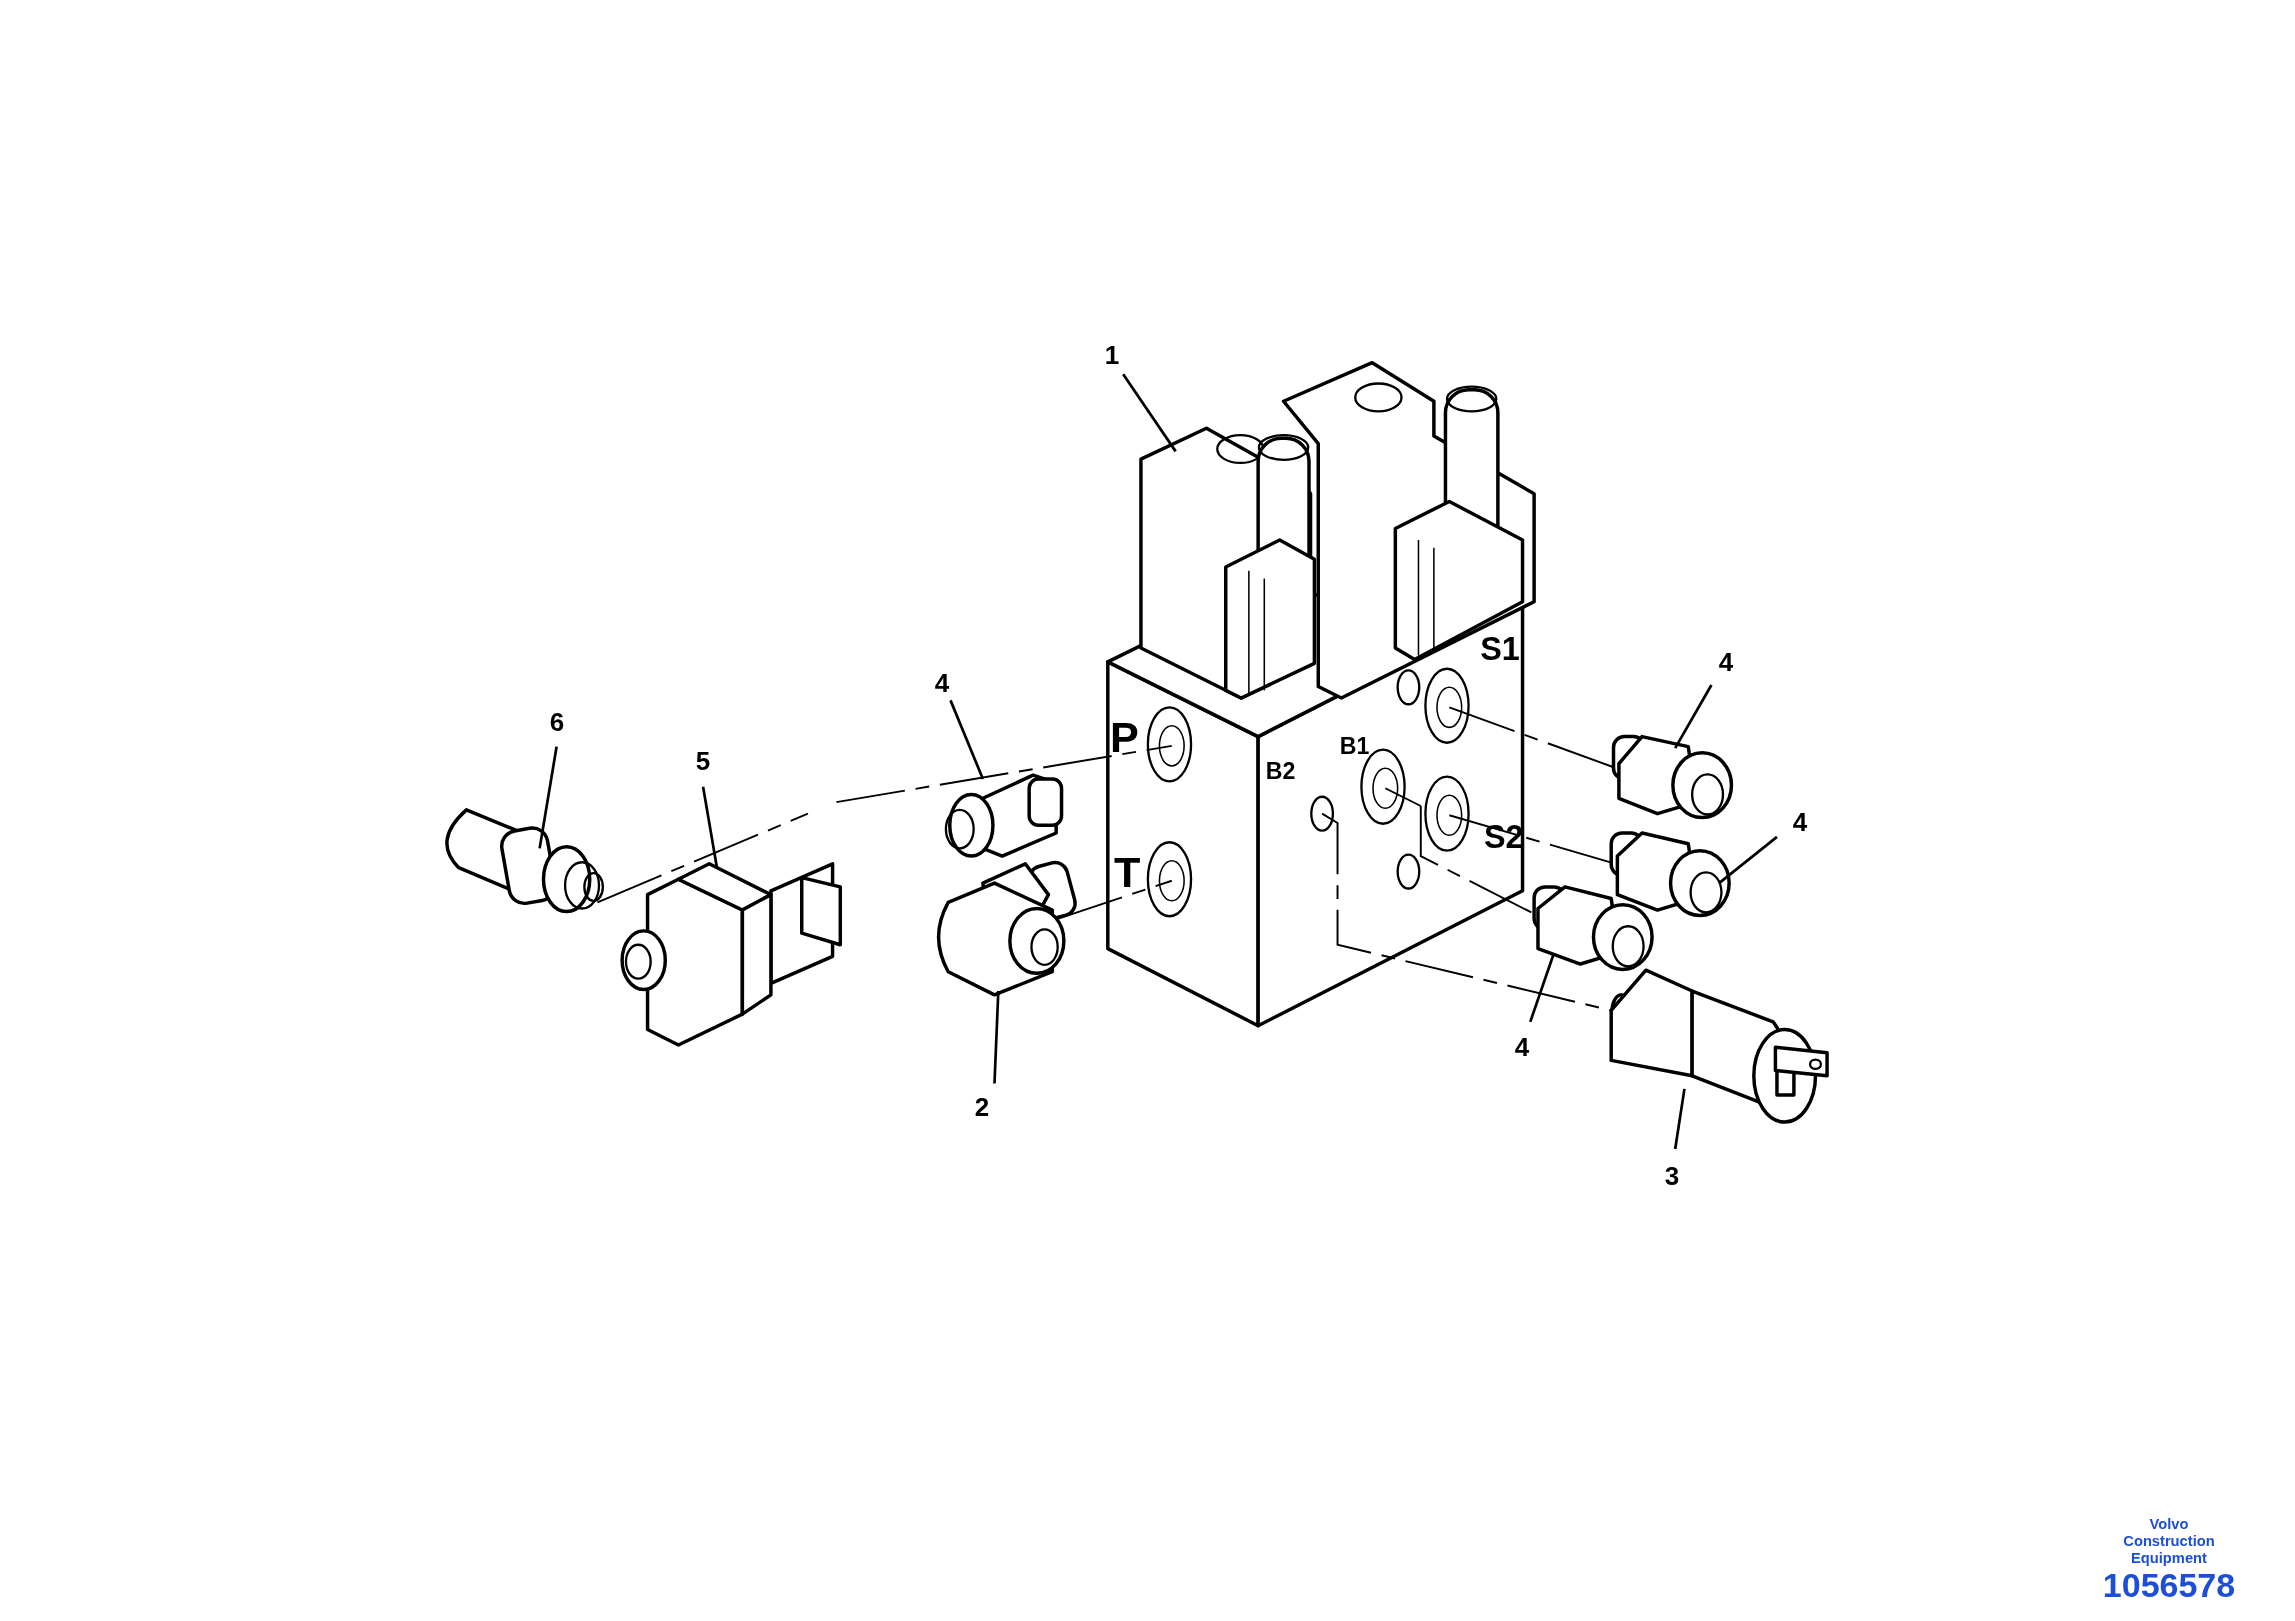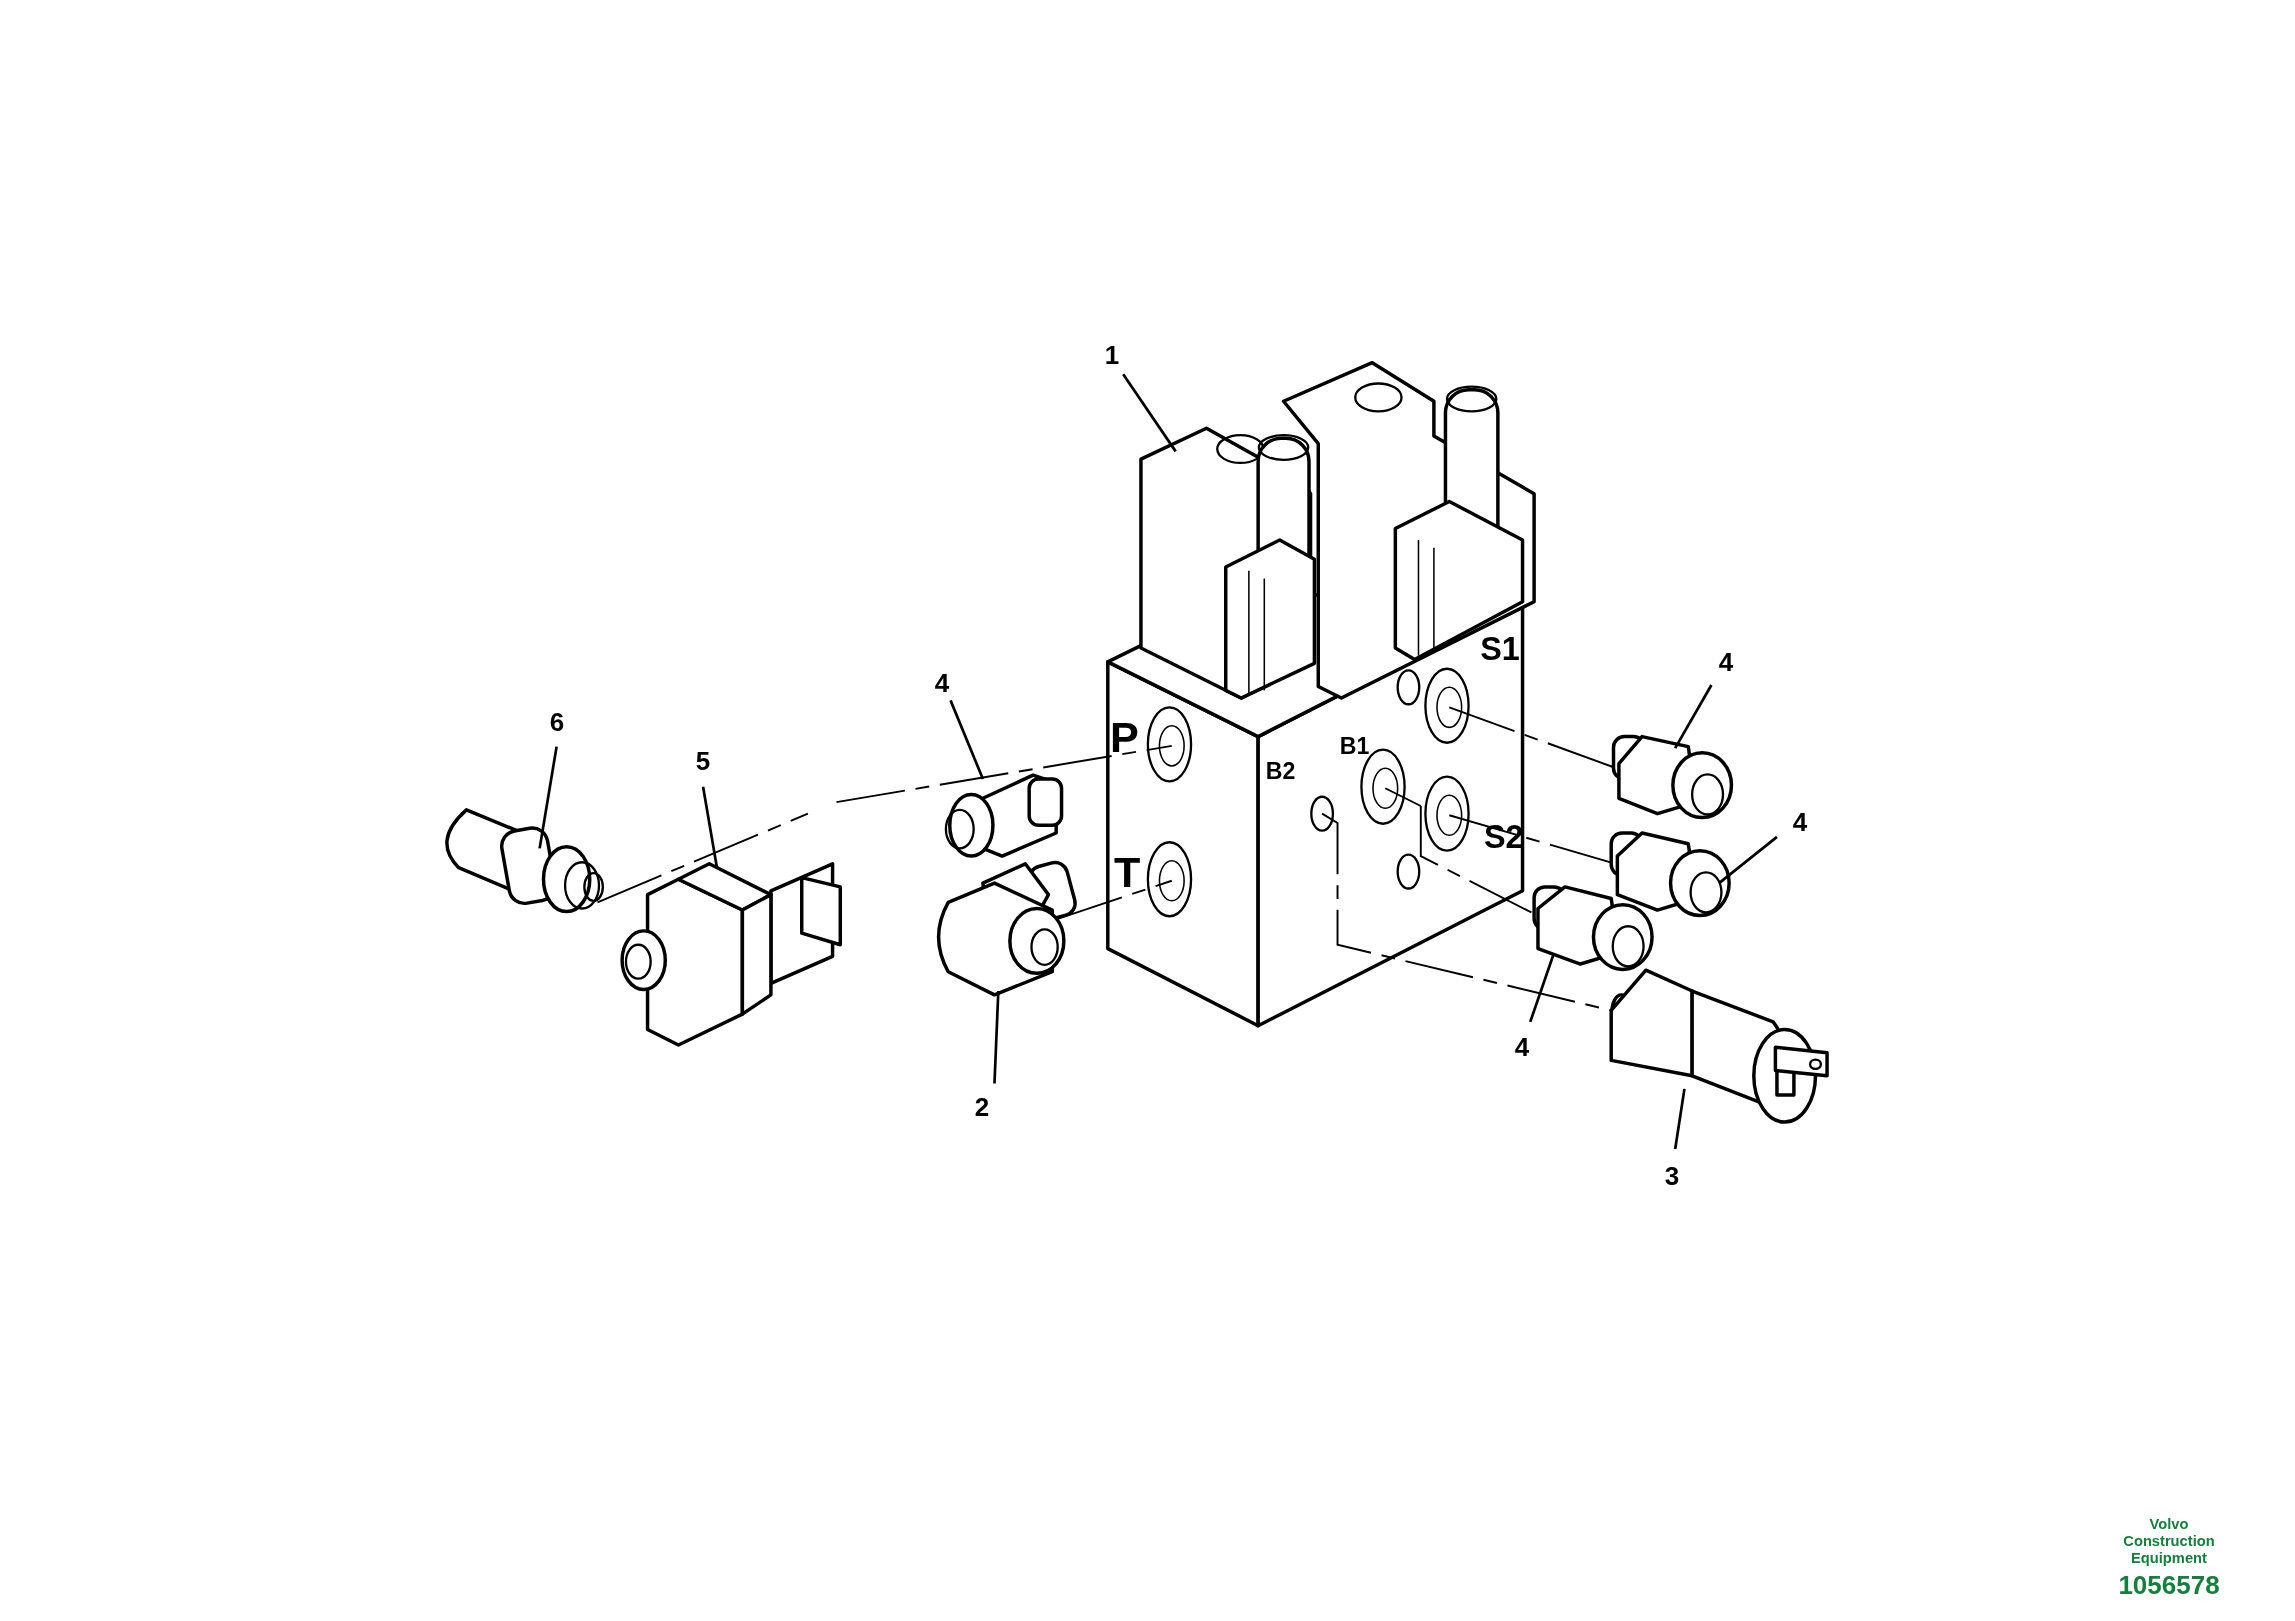--- a/index.html
+++ b/index.html
@@ -1,22 +1,22 @@
 <!DOCTYPE html>
 <html style="font-size:12.3px"><head>
   <meta charset="utf-8">
   <style>
     html, body { margin: 0; padding: 0; background: #ffffff; }
     body { width: 2295px; height: 1622px; position: relative; overflow: hidden; font-family: "Liberation Sans", sans-serif; }
     #drawing { position: absolute; left: 0; top: 0; width: 2295px; height: 1622px; }
     .callout { position: absolute; font-family: "Liberation Sans", sans-serif; font-weight: bold; font-size: 26px; color: #000; line-height: 1; transform: translate(-50%, -50%); }
     .port-label { font-family: "Liberation Sans", sans-serif; font-weight: bold; fill: #000; }
-    .credit { position: absolute; left: 2169px; top: 1516px; transform: translateX(-50%); text-align: center; font-family: "Liberation Sans", sans-serif; font-weight: bold; color: #15803d; }
+    .credit { position: absolute; left: 2169px; top: 1516px; transform: translateX(-50%); text-align: center; font-family: "Liberation Sans", sans-serif; font-weight: bold; color: #1d4ed8; }
     .credit .line { font-size: 14.7px; line-height: 17px; display: block; }
-    .credit .num { font-size: 26px; line-height: 31px; display: block; margin-top: 3.1px; }
+    .credit .num { font-size: 34px; line-height: 31px; display: block; margin-top: 3.1px; }
     .ln { stroke: #000; fill: none; stroke-width: 3; stroke-linejoin: round; stroke-linecap: round; }
     .lnb { stroke: #000; fill: #fff; stroke-width: 4.5; stroke-linejoin: round; }
     .thin { stroke: #000; fill: none; stroke-width: 2; }
     .dash { stroke: #000; fill: none; stroke-width: 2.5; stroke-dasharray: 90 14 18 14; }
     .leader { stroke: #000; fill: none; stroke-width: 3.5; }
   </style>
 </head>
 <body>
 
 <svg id="drawing" viewBox="0 0 2977 2103" xmlns="http://www.w3.org/2000/svg">

